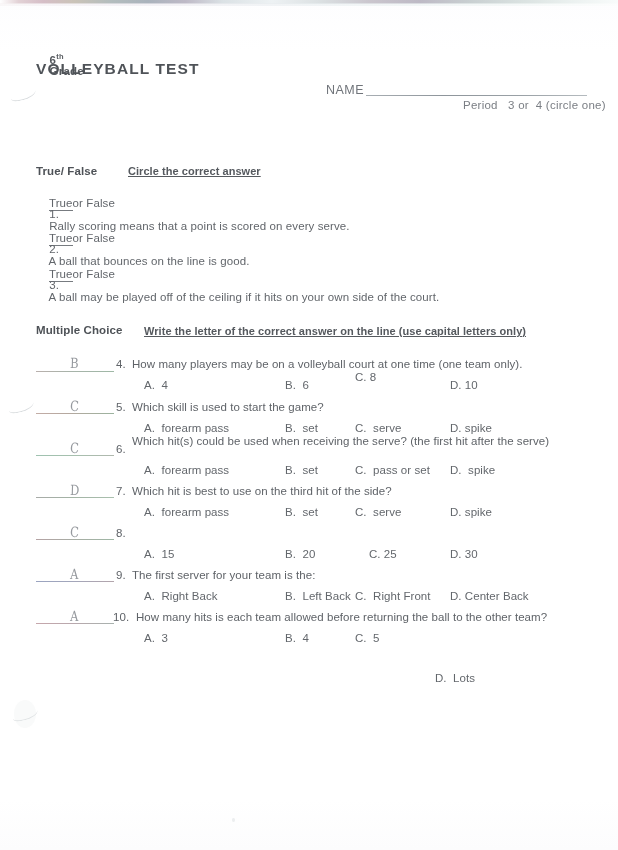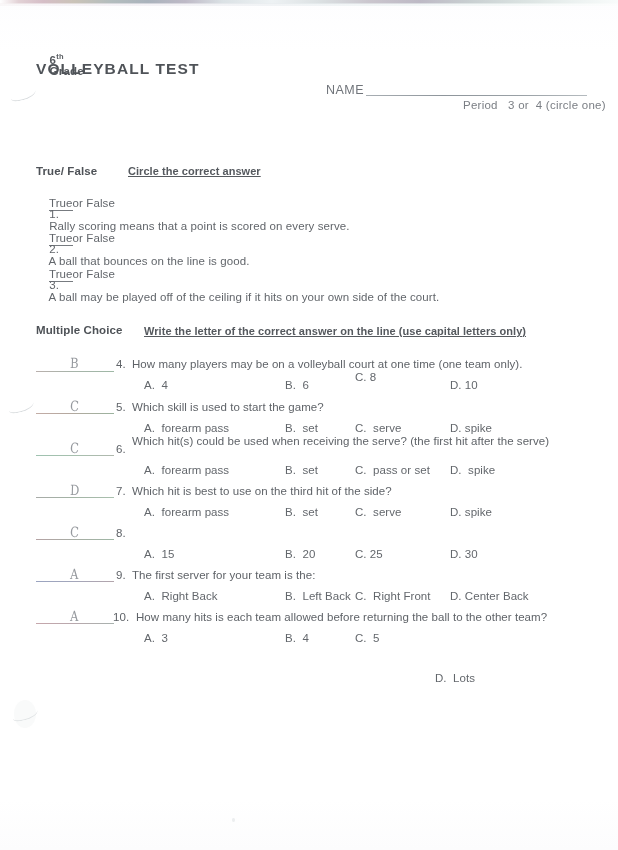--- a/index.html
+++ b/index.html
@@ -229,21 +229,21 @@
   <div class="t opt" style="left:144px; top:507px;">A.  forearm pass</div>
   <div class="t opt" style="left:285px; top:507px;">B.  set</div>
   <div class="t opt" style="left:355px; top:507px;">C.  serve</div>
   <div class="t opt" style="left:450px; top:507px;">D. spike</div>
 
   <div class="blank" style="top:539px; background:linear-gradient(90deg,#b5a3a4,#a8aca4 45%,#9fb7a5);"></div>
   <div class="hand" style="left:70px; top:524px;">C</div>
   <div class="t q-num" style="left:116px; top:528px;">8.</div>
   <div class="t opt" style="left:144px; top:549px;">A.  15</div>
   <div class="t opt" style="left:285px; top:549px;">B.  20</div>
-  <div class="t opt" style="left:355px; top:549px;">C. 25</div>
+  <div class="t opt" style="left:369px; top:549px;">C. 25</div>
   <div class="t opt" style="left:450px; top:549px;">D. 30</div>
 
   <div class="blank" style="top:581px; background:linear-gradient(90deg,#9aa4c0,#a2a6bb 45%,#b3a5ab);"></div>
   <div class="hand" style="left:70px; top:566px;">A</div>
   <div class="t q-num" style="left:116px; top:570px;">9.</div>
   <div class="t q-text" style="left:132px; top:570px;">The first server for your team is the:</div>
   <div class="t opt" style="left:144px; top:591px;">A.  Right Back</div>
   <div class="t opt" style="left:285px; top:591px;">B.  Left Back</div>
   <div class="t opt" style="left:355px; top:591px;">C.  Right Front</div>
   <div class="t opt" style="left:450px; top:591px;">D. Center Back</div>

